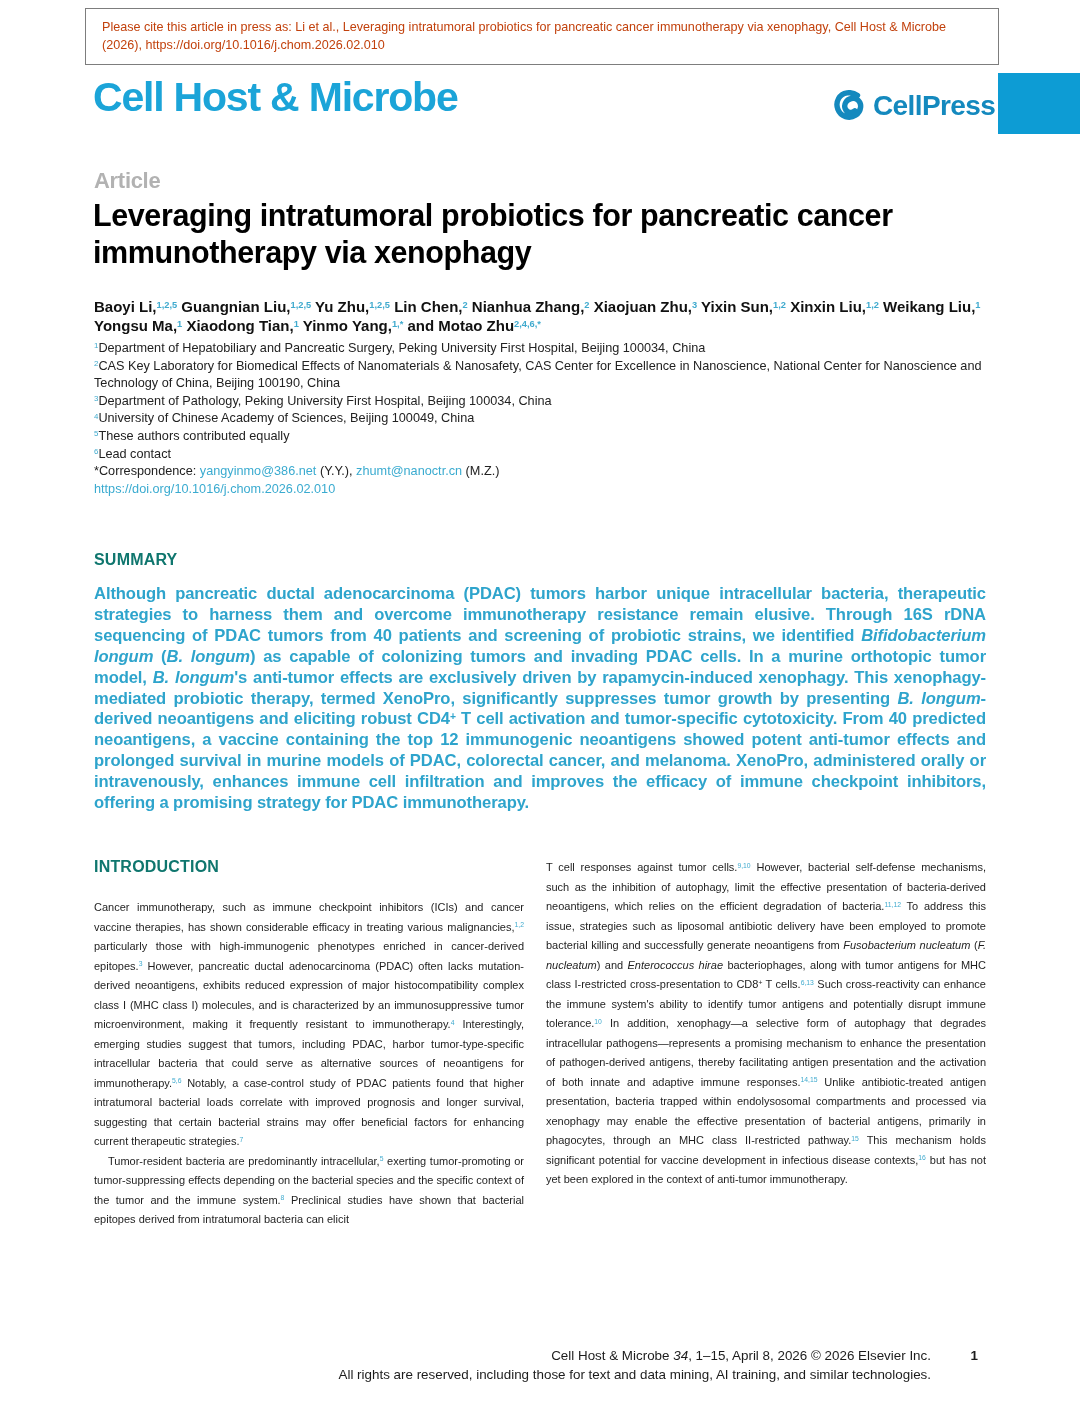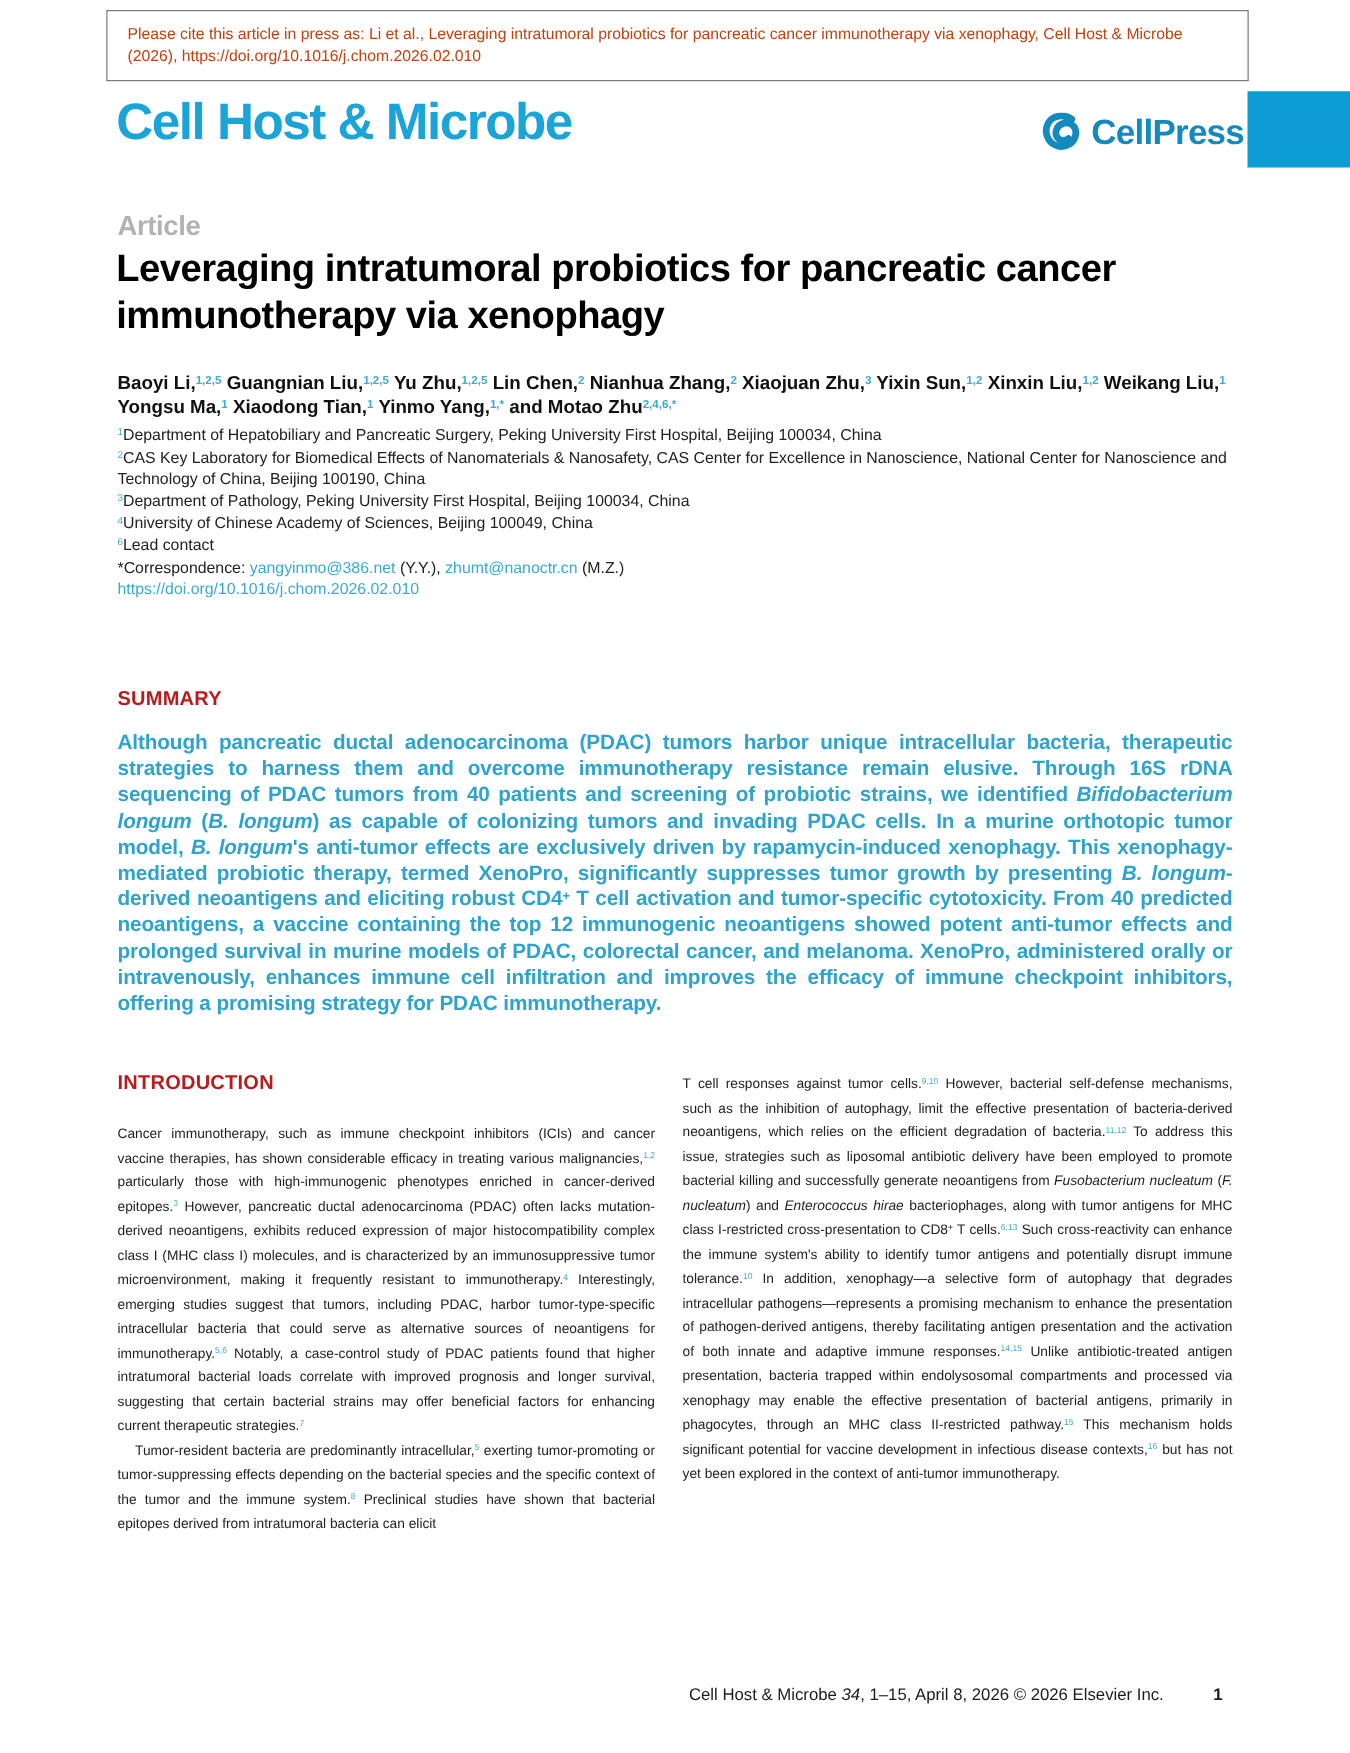--- a/index.html
+++ b/index.html
@@ -34,21 +34,21 @@
   .authors{
     position:absolute;left:94px;top:297px;width:892px;
     font-size:15px;line-height:19px;font-weight:700;color:#111;
   }
   .affils{
     position:absolute;left:94px;top:340px;width:892px;
     font-size:12.7px;line-height:17.6px;color:#222;
   }
   .affils .line{display:block;}
   .summary-head,.intro-head{
-    font-size:16px;font-weight:700;color:#b91c1c;letter-spacing:0.2px;
+    font-size:16px;font-weight:700;color:#0f766e;letter-spacing:0.2px;
   }
   .summary-head{position:absolute;left:94px;top:551px;}
   .summary-body{
     position:absolute;left:94px;top:584px;width:892px;
     font-size:16.6px;line-height:20.9px;font-weight:700;color:#2ea4cc;
     text-align:justify;letter-spacing:-0.1px;
   }
   .intro-head{position:absolute;left:94px;top:858px;}
   .col{position:absolute;top:858px;width:430px;font-size:11px;line-height:19.5px;
     color:#1e1e1e;text-align:justify;}
@@ -95,20 +95,21 @@
 
   <div class="paper-title">Leveraging intratumoral probiotics for pancreatic cancer immunotherapy via xenophagy</div>
 
   <div class="authors">Baoyi Li,<sup class="cite">1,2,5</sup> Guangnian Liu,<sup class="cite">1,2,5</sup> Yu Zhu,<sup class="cite">1,2,5</sup> Lin Chen,<sup class="cite">2</sup> Nianhua Zhang,<sup class="cite">2</sup> Xiaojuan Zhu,<sup class="cite">3</sup> Yixin Sun,<sup class="cite">1,2</sup> Xinxin Liu,<sup class="cite">1,2</sup> Weikang Liu,<sup class="cite">1</sup> Yongsu Ma,<sup class="cite">1</sup> Xiaodong Tian,<sup class="cite">1</sup> Yinmo Yang,<sup class="cite">1,*</sup> and Motao Zhu<sup class="cite">2,4,6,*</sup></div>
 
   <div class="affils">
     <span class="line"><sup class="cite">1</sup>Department of Hepatobiliary and Pancreatic Surgery, Peking University First Hospital, Beijing 100034, China</span>
     <span class="line"><sup class="cite">2</sup>CAS Key Laboratory for Biomedical Effects of Nanomaterials &amp; Nanosafety, CAS Center for Excellence in Nanoscience, National Center for Nanoscience and Technology of China, Beijing 100190, China</span>
     <span class="line"><sup class="cite">3</sup>Department of Pathology, Peking University First Hospital, Beijing 100034, China</span>
     <span class="line"><sup class="cite">4</sup>University of Chinese Academy of Sciences, Beijing 100049, China</span>
+    <span class="line"><sup class="cite">5</sup>These authors contributed equally</span>
     <span class="line"><sup class="cite">6</sup>Lead contact</span>
     <span class="line">*Correspondence: <span class="link">yangyinmo@386.net</span> (Y.Y.), <span class="link">zhumt@nanoctr.cn</span> (M.Z.)</span>
     <span class="line"><span class="link">https://doi.org/10.1016/j.chom.2026.02.010</span></span>
   </div>
 
   <div class="summary-head">SUMMARY</div>
   <div class="summary-body">Although pancreatic ductal adenocarcinoma (PDAC) tumors harbor unique intracellular bacteria, therapeutic strategies to harness them and overcome immunotherapy resistance remain elusive. Through 16S rDNA sequencing of PDAC tumors from 40 patients and screening of probiotic strains, we identified <i>Bifidobacterium longum</i> (<i>B. longum</i>) as capable of colonizing tumors and invading PDAC cells. In a murine orthotopic tumor model, <i>B. longum</i>'s anti-tumor effects are exclusively driven by rapamycin-induced xenophagy. This xenophagy-mediated probiotic therapy, termed XenoPro, significantly suppresses tumor growth by presenting <i>B. longum</i>-derived neoantigens and eliciting robust CD4<sup class="plain">+</sup> T cell activation and tumor-specific cytotoxicity. From 40 predicted neoantigens, a vaccine containing the top 12 immunogenic neoantigens showed potent anti-tumor effects and prolonged survival in murine models of PDAC, colorectal cancer, and melanoma. XenoPro, administered orally or intravenously, enhances immune cell infiltration and improves the efficacy of immune checkpoint inhibitors, offering a promising strategy for PDAC immunotherapy.</div>
 
   <div class="intro-head">INTRODUCTION</div>
 
@@ -116,16 +117,17 @@
     <p>Cancer immunotherapy, such as immune checkpoint inhibitors (ICIs) and cancer vaccine therapies, has shown considerable efficacy in treating various malignancies,<sup class="cite">1,2</sup> particularly those with high-immunogenic phenotypes enriched in cancer-derived epitopes.<sup class="cite">3</sup> However, pancreatic ductal adenocarcinoma (PDAC) often lacks mutation-derived neoantigens, exhibits reduced expression of major histocompatibility complex class I (MHC class I) molecules, and is characterized by an immunosuppressive tumor microenvironment, making it frequently resistant to immunotherapy.<sup class="cite">4</sup> Interestingly, emerging studies suggest that tumors, including PDAC, harbor tumor-type-specific intracellular bacteria that could serve as alternative sources of neoantigens for immunotherapy.<sup class="cite">5,6</sup> Notably, a case-control study of PDAC patients found that higher intratumoral bacterial loads correlate with improved prognosis and longer survival, suggesting that certain bacterial strains may offer beneficial factors for enhancing current therapeutic strategies.<sup class="cite">7</sup></p>
     <p class="indent">Tumor-resident bacteria are predominantly intracellular,<sup class="cite">5</sup> exerting tumor-promoting or tumor-suppressing effects depending on the bacterial species and the specific context of the tumor and the immune system.<sup class="cite">8</sup> Preclinical studies have shown that bacterial epitopes derived from intratumoral bacteria can elicit</p>
   </div>
 
   <div class="col col-right">
     <p>T cell responses against tumor cells.<sup class="cite">9,10</sup> However, bacterial self-defense mechanisms, such as the inhibition of autophagy, limit the effective presentation of bacteria-derived neoantigens, which relies on the efficient degradation of bacteria.<sup class="cite">11,12</sup> To address this issue, strategies such as liposomal antibiotic delivery have been employed to promote bacterial killing and successfully generate neoantigens from <i>Fusobacterium nucleatum</i> (<i>F. nucleatum</i>) and <i>Enterococcus hirae</i> bacteriophages, along with tumor antigens for MHC class I-restricted cross-presentation to CD8<sup class="plain">+</sup> T cells.<sup class="cite">6,13</sup> Such cross-reactivity can enhance the immune system's ability to identify tumor antigens and potentially disrupt immune tolerance.<sup class="cite">10</sup> In addition, xenophagy—a selective form of autophagy that degrades intracellular pathogens—represents a promising mechanism to enhance the presentation of pathogen-derived antigens, thereby facilitating antigen presentation and the activation of both innate and adaptive immune responses.<sup class="cite">14,15</sup> Unlike antibiotic-treated antigen presentation, bacteria trapped within endolysosomal compartments and processed via xenophagy may enable the effective presentation of bacterial antigens, primarily in phagocytes, through an MHC class II-restricted pathway.<sup class="cite">15</sup> This mechanism holds significant potential for vaccine development in infectious disease contexts,<sup class="cite">16</sup> but has not yet been explored in the context of anti-tumor immunotherapy.</p>
   </div>
 
   <div class="footer">
     <div>Cell Host &amp; Microbe <i>34</i>, 1–15, April 8, 2026 © 2026 Elsevier Inc.</div>
+    <div>All rights are reserved, including those for text and data mining, AI training, and similar technologies.</div>
     <div class="pagenum">1</div>
   </div>
 
 </div>
 
 </body></html>

